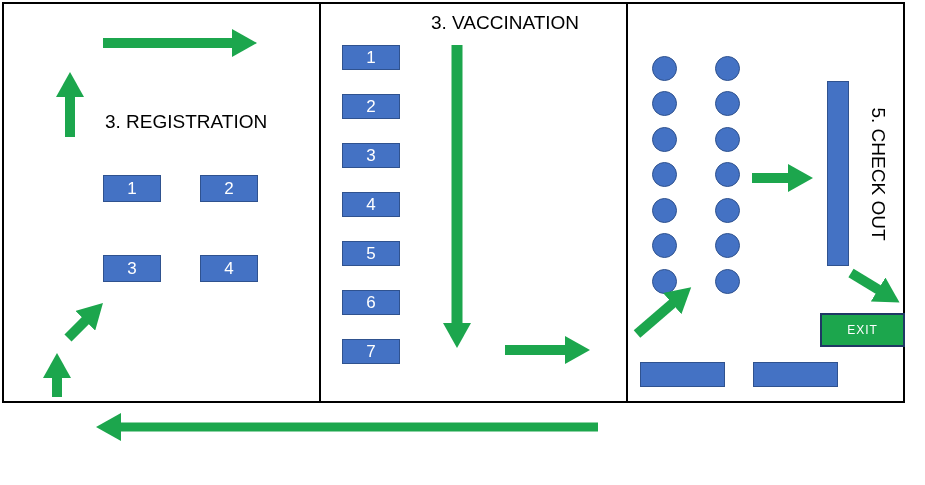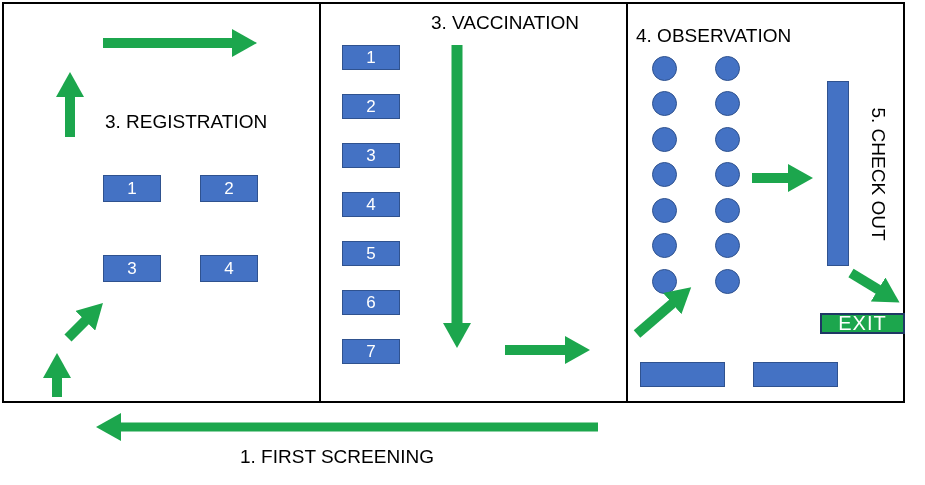--- a/index.html
+++ b/index.html
@@ -17,44 +17,42 @@
              display:flex; align-items:center; justify-content:center; }
   .booth   { left:342px; height:25px; }
 
   .seat  { position:absolute; width:25px; height:25px; border-radius:50%;
            background:var(--blue); border:1px solid var(--blue-border); }
   .bench { position:absolute; width:85px; height:25px; background:var(--blue);
            border:1px solid var(--blue-border); }
   .checkout-desk { position:absolute; left:827px; top:81px; width:22px; height:185px;
            background:var(--blue); border:1px solid var(--blue-border); }
 
-  .sign { position:absolute; height:21px; background:var(--green);
-          border:2px solid var(--sign-border); color:#fff; font-size:20px;
+  .sign { position:absolute; height:34px; background:var(--green);
+          border:2px solid var(--sign-border); color:#fff; font-size:12px;
           letter-spacing:1px; display:flex; align-items:center; justify-content:center; }
 
   .rot90 { transform:rotate(90deg); }
 
   svg.arrows { position:absolute; left:0; top:0; pointer-events:none; }
   .arrow { stroke:var(--green); }
   .arrowhead { fill:var(--green); }
 </style>
 </head>
 <body>
 
 <div class="stage">
 
   <div class="panel" style="left:2px; top:2px; width:903px; height:401px;"></div>
   <div class="divider" style="left:319px; top:2px; height:401px;"></div>
   <div class="divider" style="left:626px; top:2px; height:401px;"></div>
 
   <div class="title" style="left:105px; top:111px;">3. REGISTRATION</div>
   <div class="title centered" style="left:320px; top:12px; width:370px;">3. VACCINATION</div>
-  <div class="title" style="left:636px; top:25px;">4. OBSERVATION</div>
   <div class="title centered rot90" style="left:803px; top:163px; width:150px;">5. CHECK OUT</div>
-  <div class="title" style="left:240px; top:446px;">1. FIRST SCREENING</div>
 
   <div class="deskbox" style="left:103px; top:175px;">1</div>
   <div class="deskbox" style="left:200px; top:175px;">2</div>
   <div class="deskbox" style="left:103px; top:255px;">3</div>
   <div class="deskbox" style="left:200px; top:255px;">4</div>
 
   <div class="deskbox booth" style="top:45px;">1</div>
   <div class="deskbox booth" style="top:94px;">2</div>
   <div class="deskbox booth" style="top:143px;">3</div>
   <div class="deskbox booth" style="top:192px;">4</div>

